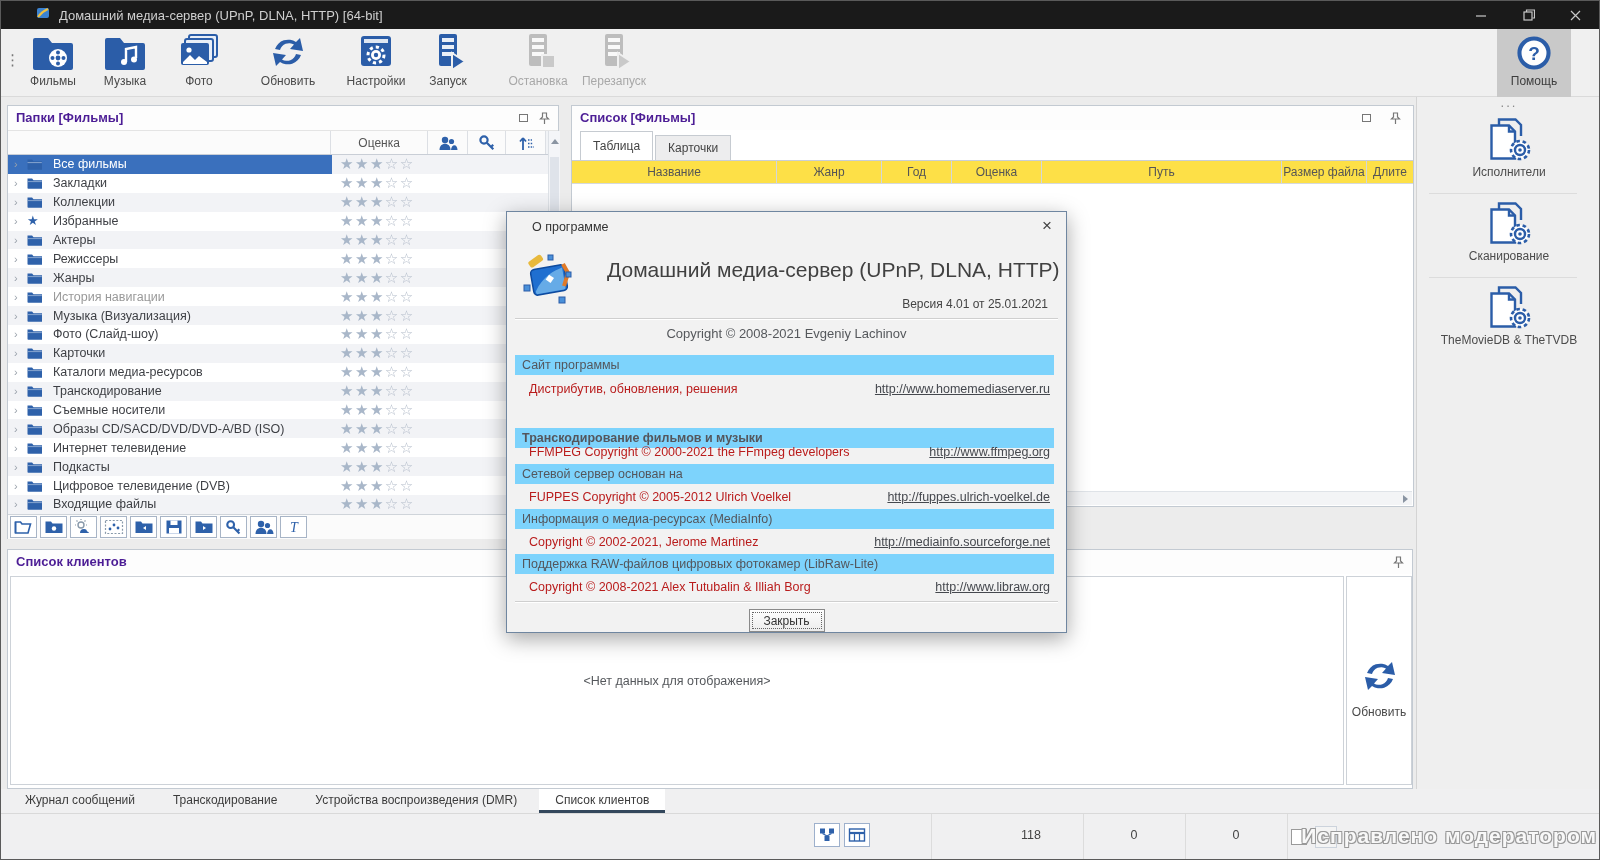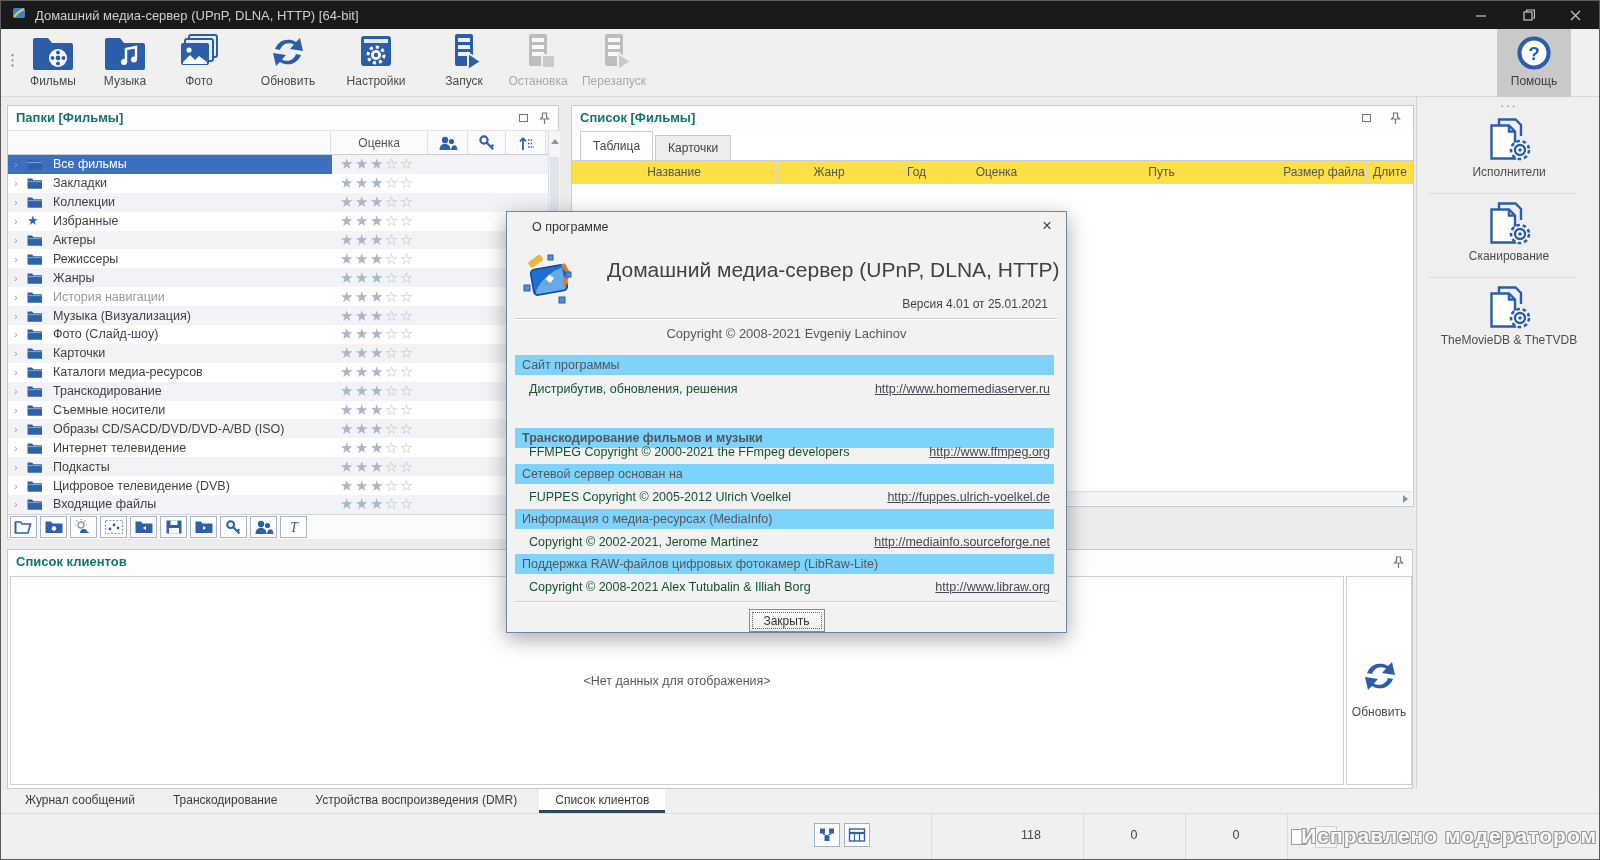--- a/index.html
+++ b/index.html
@@ -1,40 +1,40 @@
 <!DOCTYPE html>
 <html><head>
 <meta charset="utf-8">
 <style>
   * { margin:0; padding:0; box-sizing:border-box; }
   html,body { width:1600px; height:860px; }
   body { font-family:"Liberation Sans", sans-serif; background:#ececec; overflow:hidden; }
   .app { position:relative; width:1600px; height:860px; background:#ececec; border:1px solid #5a5a5a; overflow:hidden; }
 
   
-  .titlebar { position:absolute; left:0; top:0; width:100%; height:28px; background:#1a1a1a; display:flex; align-items:center; }
+  .titlebar { position:absolute; left:0; top:0; width:100%; height:28px; background:#1a1a1a; display:flex; align-items:center;padding-left:24px; }
   .titlebar .appico { margin-left:10px; }
   .titlebar .ttl { margin-left:8px; font-size:13px; color:#cfcfcf; }
   .winctl { position:absolute; right:0; top:0; height:28px; display:flex; }
   .winctl .wbtn { width:47px; height:28px; display:flex; align-items:center; justify-content:center; }
 
   
   .toolbar { position:absolute; left:0; top:28px; width:100%; height:68px; background:#f0f0f0; border-bottom:1px solid #dadada; }
   .ovflow { position:absolute; left:4px; top:22px; color:#777; font-size:15px; letter-spacing:1px; }
   .tbtn { position:absolute; top:2px; height:64px; display:flex; flex-direction:column; align-items:center; justify-content:flex-start; }
   .tbtn svg { display:block; }
   .tbtn .tlbl { font-size:12px; color:#4a4a4a; margin-top:1px; white-space:nowrap; }
   .tbtn.disabled .tlbl { color:#a8a8a8; }
   .helpbtn { position:absolute; left:1496px; top:0; width:74px; height:68px; background:#c9c9c9; display:flex; flex-direction:column; align-items:center; justify-content:flex-start; padding-top:4px; }
   .helpbtn .tlbl { font-size:12px; color:#3d3d3d; margin-top:1px; }
 
   
   .panel { position:absolute; background:#fff; border:1px solid #c3cad2; }
   .phead { position:absolute; left:0; top:0; right:0; height:24px; background:#fdfdfd; }
-  .phead .ptitle { position:absolute; left:8px; top:4px; font-size:13px; font-weight:bold; color:#0f766e; }
+  .phead .ptitle { position:absolute; left:8px; top:4px; font-size:13px; font-weight:bold; color:#4c1d95; }
   .maxbox { position:absolute; top:8px; width:9px; height:8px; border:1px solid #767676; }
   .pinico { position:absolute; top:5px; }
 
   
   #foldersPanel { left:6px; top:104px; width:552px; height:434px; }
   .fp-grid { position:absolute; left:0; top:24px; right:0; height:25px; background:#fbfbfb; border-top:1px solid #e4e4e4; border-bottom:1px solid #c9ced6; display:flex; }
   .fp-grid .gcell { height:100%; border-right:1px solid #dcdfe4; display:flex; align-items:center; justify-content:center; }
   .gc-name { width:324px; }
   .gc-rate { width:98px; font-size:12px; color:#555; }
   .gc-b1 { width:40px; } .gc-b2 { width:38px; } .gc-b3 { width:40px; }
@@ -111,21 +111,21 @@
   .dlg-title { position:absolute; left:12px; top:0; right:0; height:30px; }
   .dlg-title .dt { position:absolute; left:13px; top:8px; font-size:12.5px; color:#333; }
   .dlg-x { position:absolute; right:14px; top:5px; font-size:17px; color:#444; line-height:18px; }
   .dlg-appico { position:absolute; left:14px; top:40px; }
   .dlg-apptitle { position:absolute; left:100px; right:10px; top:46px; text-align:center; font-size:21px; color:#414141; white-space:nowrap; }
   .dlg-version { position:absolute; right:18px; top:85px; font-size:12px; color:#444; }
   .dlg-hr { position:absolute; left:8px; right:8px; height:1px; background:#cfcfcf; box-shadow:0 1px 0 #fff; }
   .dlg-copy { position:absolute; left:0; right:0; top:114px; text-align:center; font-size:13px; color:#55585c; }
   .sec-bar { position:absolute; left:8px; right:12px; height:20px; background:#7dd3fc; font-size:12.5px; color:#54565c; line-height:20px; padding-left:7px; }
   .sec-row { position:absolute; left:8px; right:12px; height:20px; }
-  .sec-row .sl { position:absolute; left:14px; top:3px; font-size:12.5px; color:#14532d; }
+  .sec-row .sl { position:absolute; left:14px; top:3px; font-size:12.5px; color:#b91c1c; }
   .sec-row .slink { position:absolute; right:4px; top:3px; font-size:12.5px; color:#45484e; text-decoration:underline; }
   .dlg-btn { position:absolute; left:50%; transform:translateX(-50%); top:397px; width:76px; height:23px; border:1px solid #8a8a8a; background:linear-gradient(#fefefe,#ececec); font-size:12px; color:#333; display:flex; align-items:center; justify-content:center; outline:1px dotted #666; outline-offset:-4px; }
 </style>
 </head>
 <body>
 
 <div class="app">
 
   <div class="titlebar">
     <span class="appico">
@@ -201,21 +201,21 @@
     <div class="tbtn" style="left:334px;width:82px;">
       <svg width="44" height="42" viewBox="0 0 44 42">
           <rect x="7" y="5" width="30" height="30" rx="3" fill="#2b5da8"></rect>
           <rect x="10" y="8" width="24" height="4" fill="#fff" opacity=".85"></rect>
           <circle cx="22" cy="24" r="8" stroke="#fff" stroke-width="3" stroke-dasharray="3.2 3" fill="none"></circle>
           <circle cx="22" cy="24" r="5" fill="#fff"></circle>
           <circle cx="22" cy="24" r="2.2" fill="#2b5da8"></circle>
         </svg>
       <span class="tlbl">Настройки</span>
     </div>
-    <div class="tbtn" style="left:424px;width:78px;">
+    <div class="tbtn" style="left:408px;width:78px;">
       <svg width="44" height="42" viewBox="0 0 44 42">
           <rect x="13" y="3" width="18" height="32" rx="2" fill="#2b5da8"></rect>
           <rect x="16" y="7" width="12" height="4" fill="#fff" opacity=".9"></rect>
           <rect x="16" y="14" width="12" height="4" fill="#fff" opacity=".9"></rect>
           <rect x="16" y="21" width="12" height="4" fill="#fff" opacity=".9"></rect>
           <path d="M26 22l13 8.5L26 39z" fill="#2b5da8" stroke="#f0f0f0" stroke-width="2"></path>
         </svg>
       <span class="tlbl">Запуск</span>
     </div>
     <div class="tbtn disabled" style="left:502px;width:70px;">

